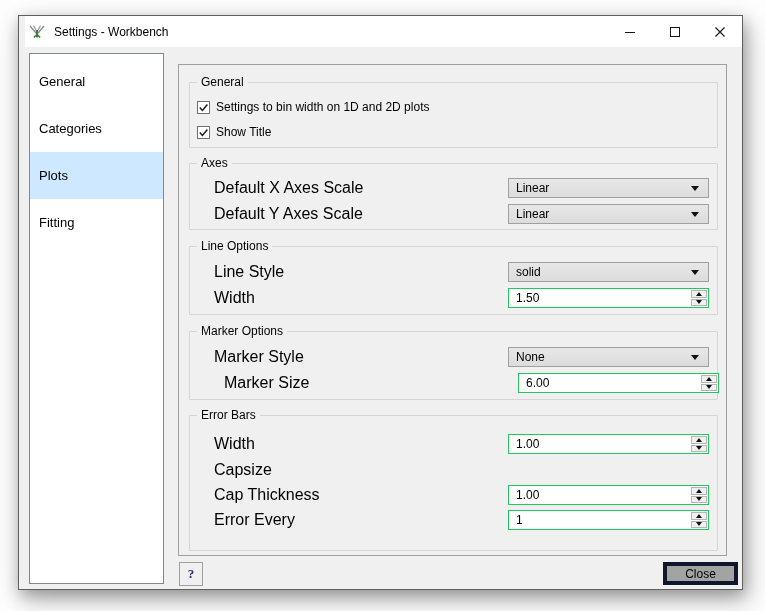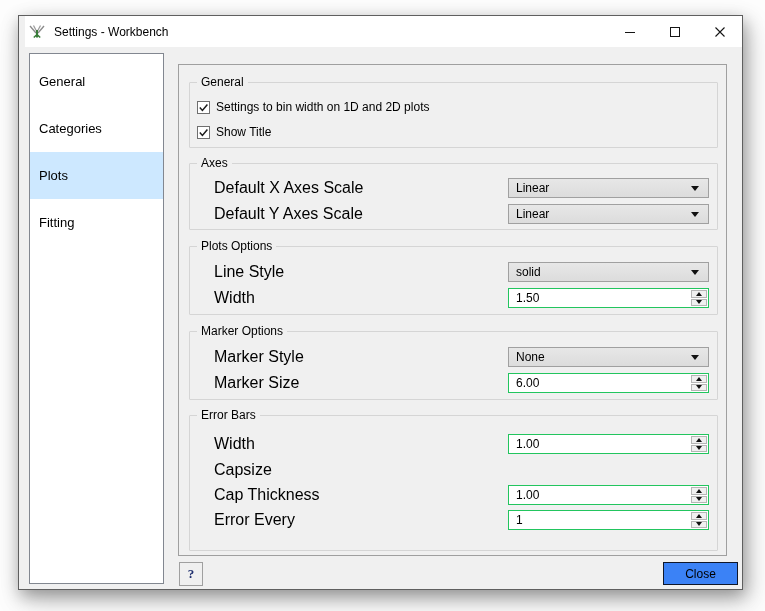--- a/index.html
+++ b/index.html
@@ -81,21 +81,21 @@
   .chk-label{font-size:12px;white-space:nowrap;}
   
   .help-btn{
     position:absolute;left:160px;top:546px;width:22px;height:22px;
     background:#f0f0f0;border:1px solid #a0a0a0;
     font-family:"Liberation Serif", serif;font-weight:bold;font-size:13px;color:#1f2f6e;
     display:flex;align-items:center;justify-content:center;cursor:default;
   }
   .close-btn{
     position:absolute;left:644px;top:546px;width:75px;height:23px;
-    background:#3b82f6;border:1px solid #0f172a;box-sizing:border-box;
+    background:#a3a3a3;border:4px solid #0f172a;box-sizing:border-box;
     font-size:12px;display:flex;align-items:center;justify-content:center;cursor:default;
   }
   svg{display:block;}
 </style>
 </head>
 <body>
 
 <div class="dialog">
 
   <div class="titlebar">
@@ -170,21 +170,21 @@
       <div class="row" style="top:40px;">
         <span class="row-label">Default Y Axes Scale</span>
         <div class="control combo">
           <span class="combo-value">Linear</span>
           <span class="combo-arrow"></span>
         </div>
       </div>
     </div>
 
     <div class="groupbox" style="top:181px;height:69px;">
-      <span class="group-title">Plots Options</span>
+      <span class="group-title">Line Options</span>
       <div class="row" style="top:15px;">
         <span class="row-label">Line Style</span>
         <div class="control combo">
           <span class="combo-value">solid</span>
           <span class="combo-arrow"></span>
         </div>
       </div>
       <div class="row" style="top:41px;">
         <span class="row-label">Width</span>
         <div class="control spin">
@@ -203,21 +203,21 @@
 
     <div class="groupbox" style="top:266px;height:69px;">
       <span class="group-title">Marker Options</span>
       <div class="row" style="top:15px;">
         <span class="row-label">Marker Style</span>
         <div class="control combo">
           <span class="combo-value">None</span>
           <span class="combo-arrow"></span>
         </div>
       </div>
-      <div class="row" style="top:41px;">
+      <div class="row" style="top:41px;margin-left:10px;">
         <span class="row-label">Marker Size</span>
         <div class="control spin">
           <span class="spin-value">6.00</span>
           <span class="spin-buttons">
             <span class="spin-btn">
                 <i class="tri-up"></i>
               </span>
             <span class="spin-btn">
                 <i class="tri-down"></i>
               </span>

